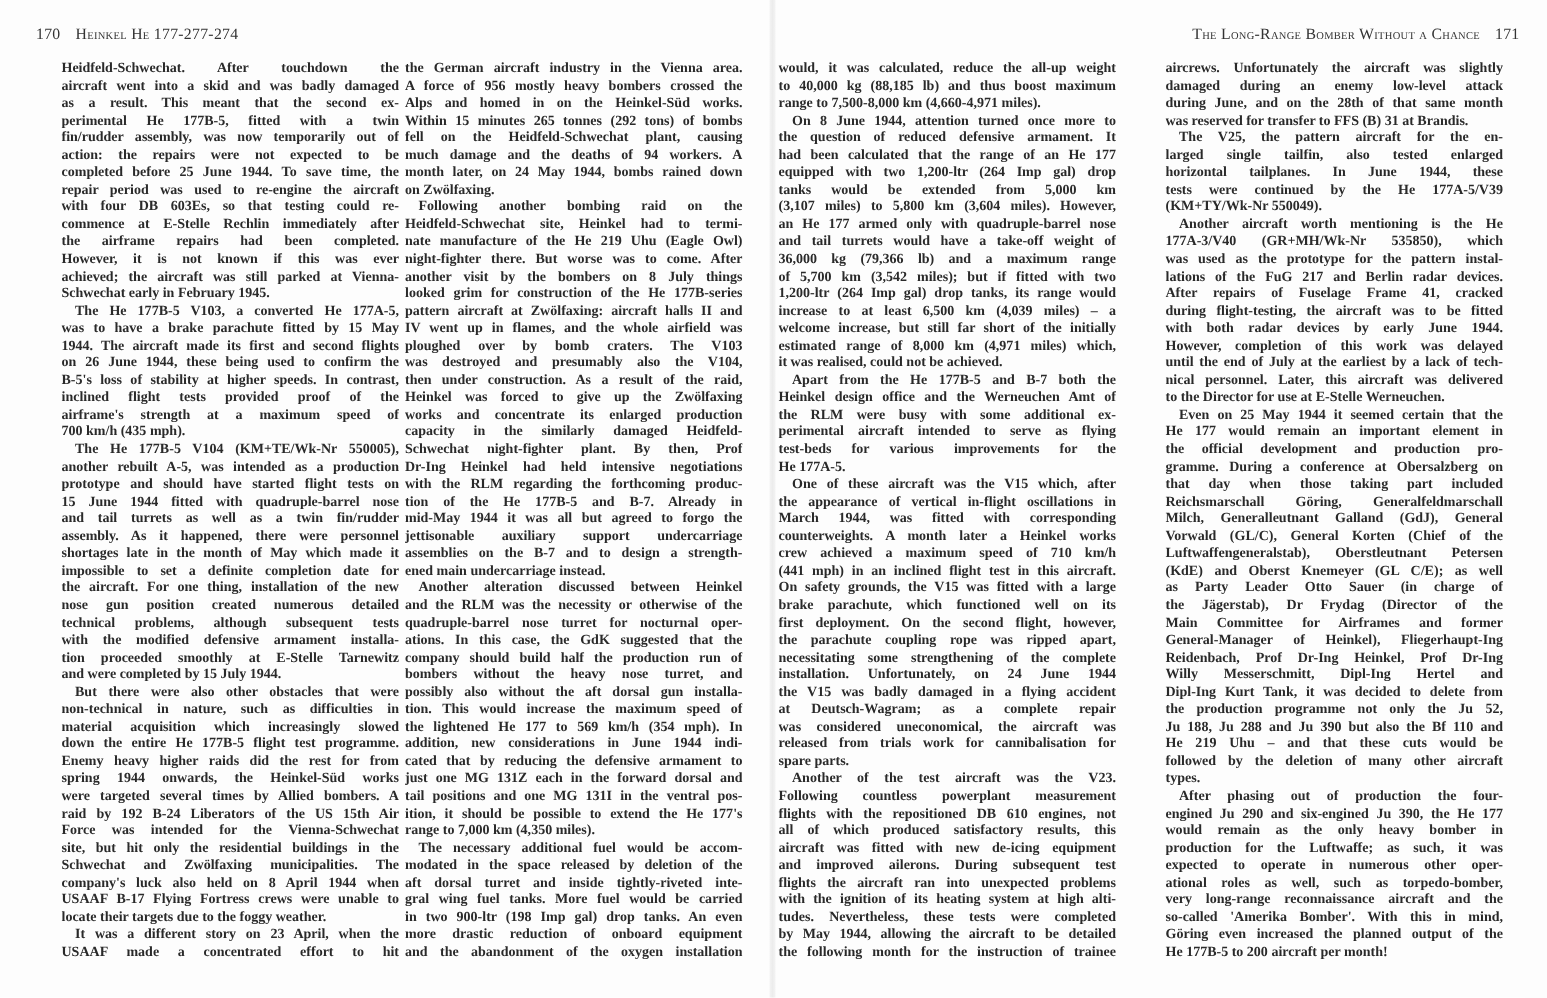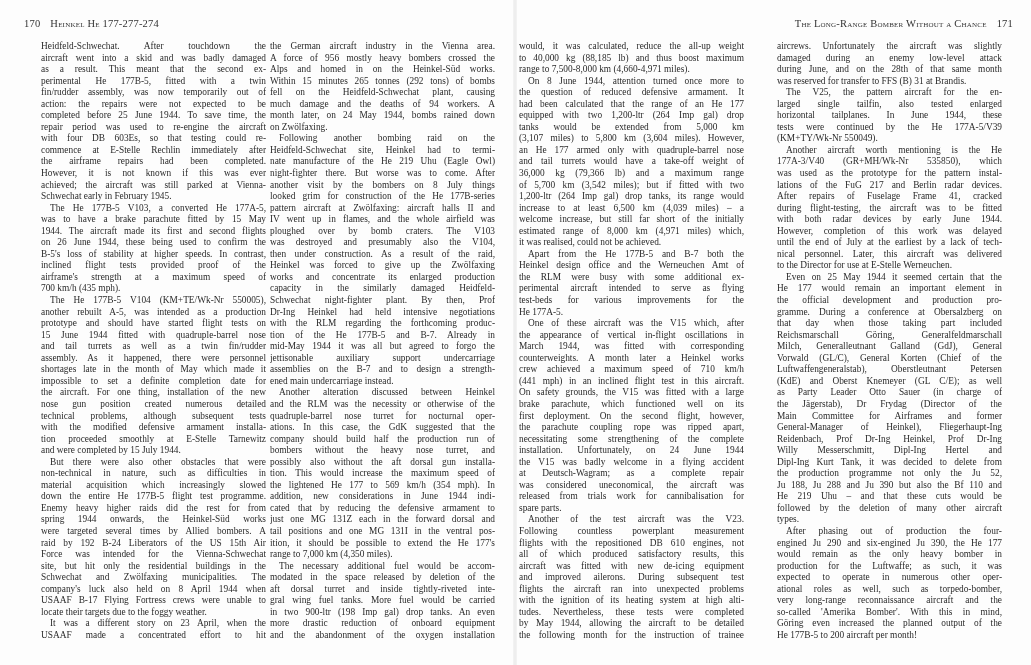--- a/index.html
+++ b/index.html
@@ -10,21 +10,21 @@
   .page.left { left:0; width:515px; }
   .page.right { left:515px; width:516px; }
   .gutter { position:absolute; left:513px; top:0; width:4px; height:665px;
             background:linear-gradient(to right,#f4f4f4,#ececec,#f4f4f4); }
   .running-head { position:absolute; top:18px; font-size:10.5px; letter-spacing:0.2px; color:#333; }
   .running-head .pn { font-size:10.5px; }
   .left .running-head { left:24px; }
   .left .running-head .title { margin-left:10px; font-variant:small-caps; }
   .right .running-head { right:18px; text-align:right;margin-left:20px; }
   .right .running-head .title { margin-right:10px; font-variant:small-caps; }
-  .col { position:absolute; top:41px; width:225px; font-size:9.35px; line-height:11.55px; }
+  .col { position:absolute; top:41px; width:225px; font-size:9.35px; line-height:11.55px;font-weight:bold; }
   .col .ln { display:block; white-space:nowrap; height:11.55px; text-align:justify;
              text-align-last:justify; overflow:hidden; }
   .col .ln.last { text-align-last:left; }
   .col .ln.indent { padding-left:9px; }
   .lc1 { left:41px; }
   .lc2 { left:270px; }
   .rc1 { left:4px; }
   .rc2 { left:262px; }
   .right .col { top:41px; }
 </style>
@@ -180,21 +180,21 @@
         <span class="ln">March 1944, was fitted with corresponding</span>
         <span class="ln">counterweights. A month later a Heinkel works</span>
         <span class="ln">crew achieved a maximum speed of 710 km/h</span>
         <span class="ln">(441 mph) in an inclined flight test in this aircraft.</span>
         <span class="ln">On safety grounds, the V15 was fitted with a large</span>
         <span class="ln">brake parachute, which functioned well on its</span>
         <span class="ln">first deployment. On the second flight, however,</span>
         <span class="ln">the parachute coupling rope was ripped apart,</span>
         <span class="ln">necessitating some strengthening of the complete</span>
         <span class="ln">installation. Unfortunately, on 24 June 1944</span>
-        <span class="ln">the V15 was badly welcome in a flying accident</span>
+        <span class="ln">the V15 was badly damaged in a flying accident</span>
         <span class="ln">at Deutsch-Wagram; as a complete repair</span>
         <span class="ln">was considered uneconomical, the aircraft was</span>
         <span class="ln">released from trials work for cannibalisation for</span>
         <span class="ln last">spare parts.</span>
         <span class="ln indent">Another of the test aircraft was the V23.</span>
         <span class="ln">Following countless powerplant measurement</span>
         <span class="ln">flights with the repositioned DB 610 engines, not</span>
         <span class="ln">all of which produced satisfactory results, this</span>
         <span class="ln">aircraft was fitted with new de-icing equipment</span>
         <span class="ln">and improved ailerons. During subsequent test</span>

